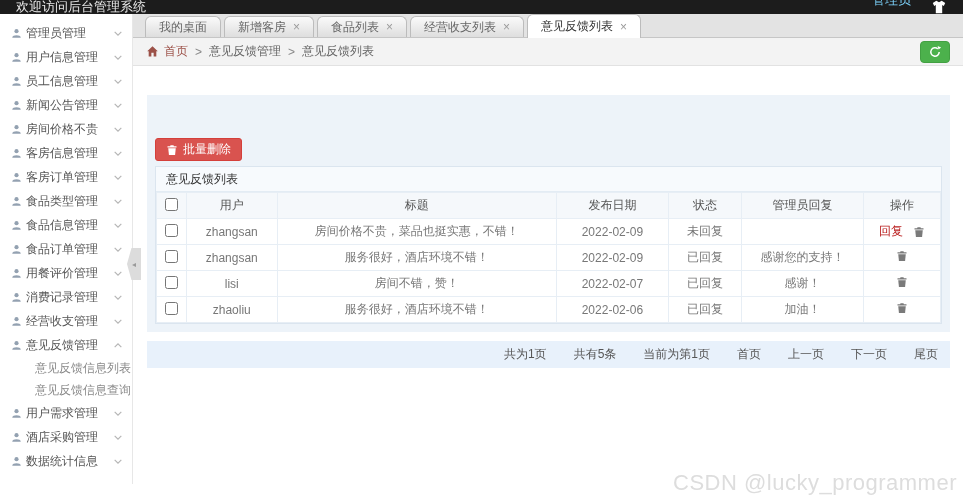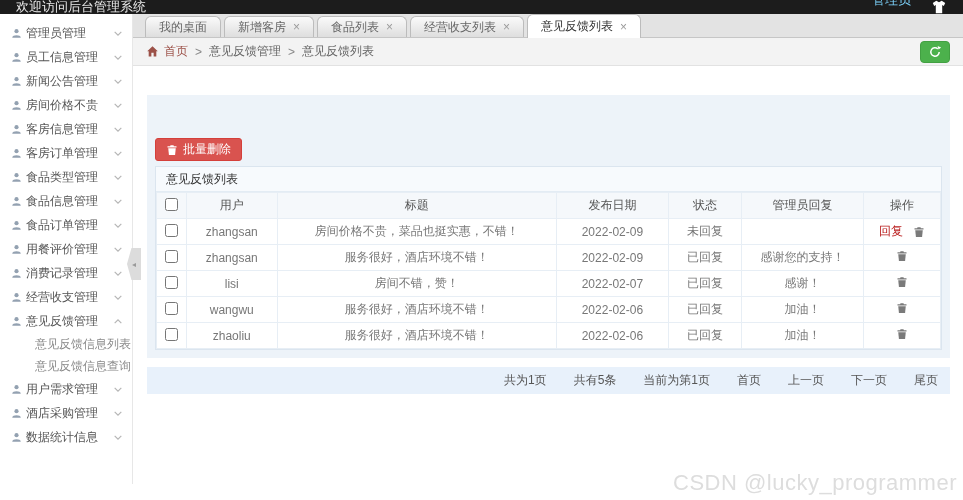--- a/index.html
+++ b/index.html
@@ -118,20 +118,33 @@
 
 <div class="layout">
   <div class="sidebar">
     <div class="side-item">
         <span class="u-icon">
           <svg width="11" height="11" fill="currentColor">
             <use href="#icon-user"></use>
           </svg>
         </span>
         <span class="s-label">管理员管理</span>
+        <span class="chev">
+          <svg width="10" height="9">
+            <use href="#icon-chevron-down"></use>
+          </svg>
+        </span>
+      </div>
+    <div class="side-item">
+        <span class="u-icon">
+          <svg width="11" height="11" fill="currentColor">
+            <use href="#icon-user"></use>
+          </svg>
+        </span>
+        <span class="s-label">用户信息管理</span>
         <span class="chev">
           <svg width="10" height="9">
             <use href="#icon-chevron-down"></use>
           </svg>
         </span>
       </div>
     <div class="side-item">
         <span class="u-icon">
           <svg width="11" height="11" fill="currentColor">
             <use href="#icon-user"></use>
@@ -449,35 +462,20 @@
                 <td><span class="op-cell">
                       <span class="trash-link">
                         <svg width="12" height="12" fill="currentColor">
                           <use href="#icon-trash"></use>
                         </svg>
                       </span>
                     </span></td>
               </tr>
               <tr>
                 <td><input type="checkbox" style=""></td>
-                <td>wangwu</td>
-                <td>服务很好，酒店环境不错！</td>
-                <td>2022-02-06</td>
-                <td>已回复</td>
-                <td>加油！</td>
-                <td><span class="op-cell">
-                      <span class="trash-link">
-                        <svg width="12" height="12" fill="currentColor">
-                          <use href="#icon-trash"></use>
-                        </svg>
-                      </span>
-                    </span></td>
-              </tr>
-              <tr>
-                <td><input type="checkbox" style=""></td>
                 <td>zhaoliu</td>
                 <td>服务很好，酒店环境不错！</td>
                 <td>2022-02-06</td>
                 <td>已回复</td>
                 <td>加油！</td>
                 <td><span class="op-cell">
                       <span class="trash-link">
                         <svg width="12" height="12" fill="currentColor">
                           <use href="#icon-trash"></use>
                         </svg>

